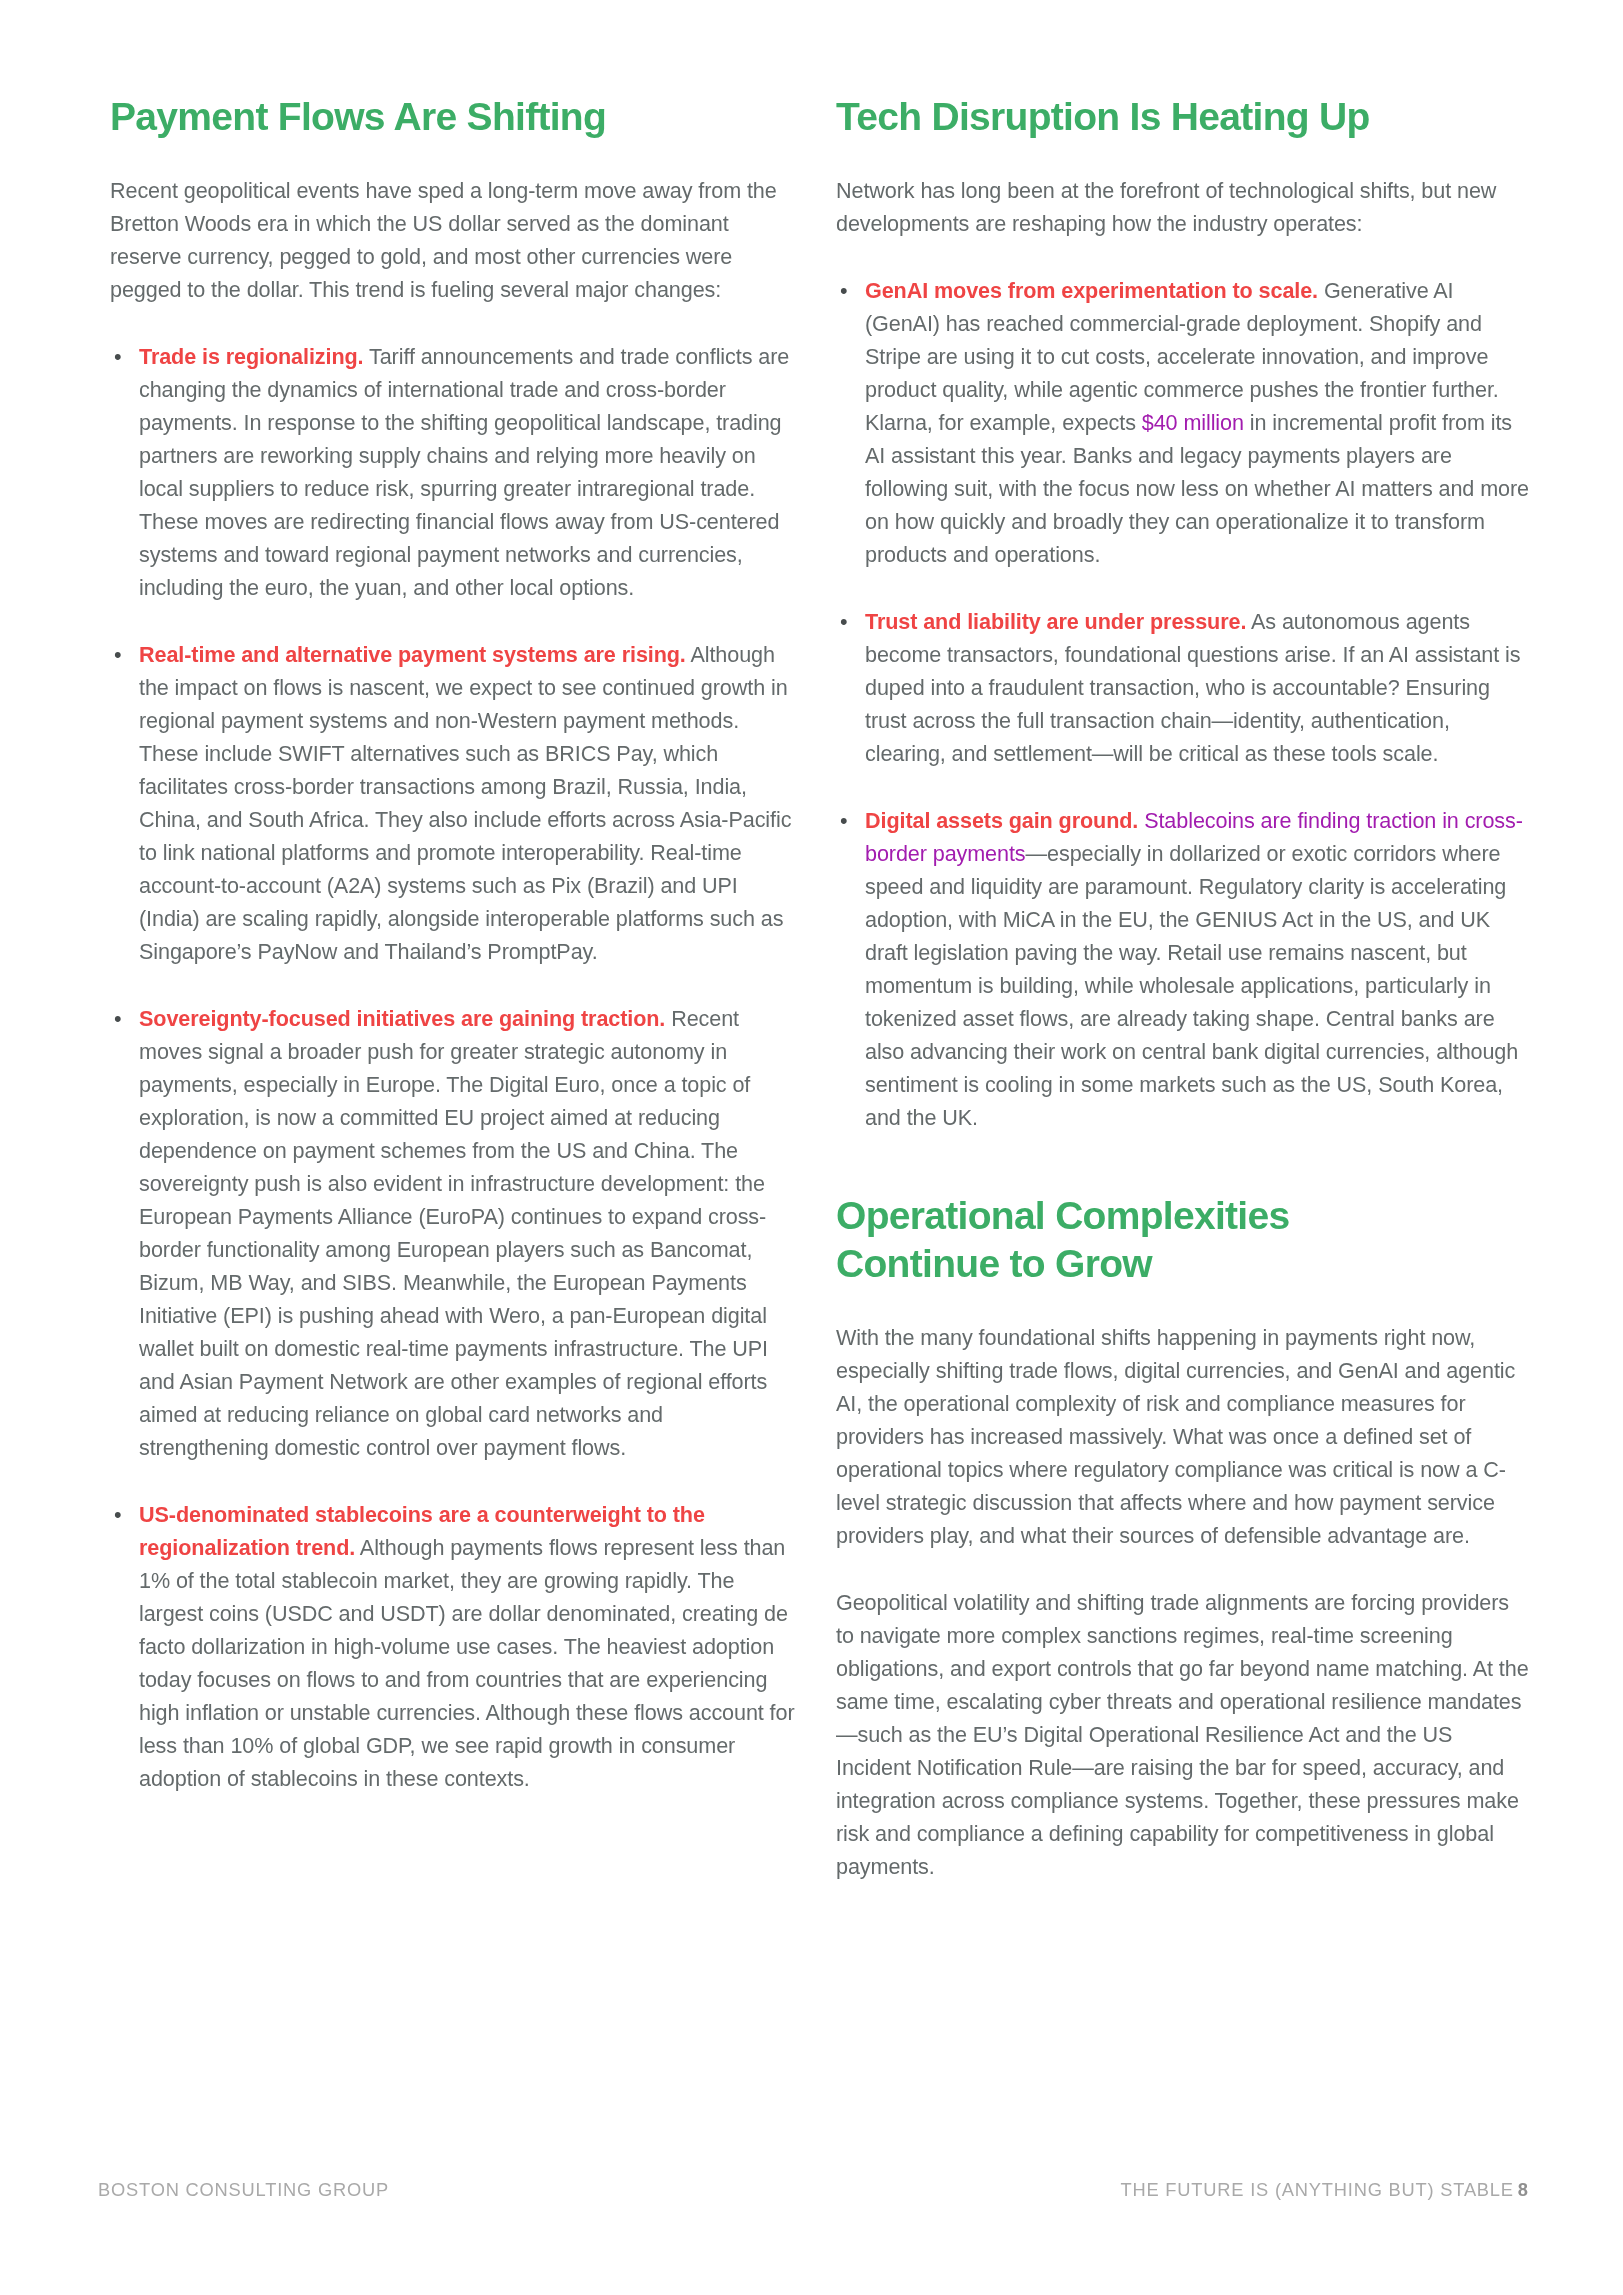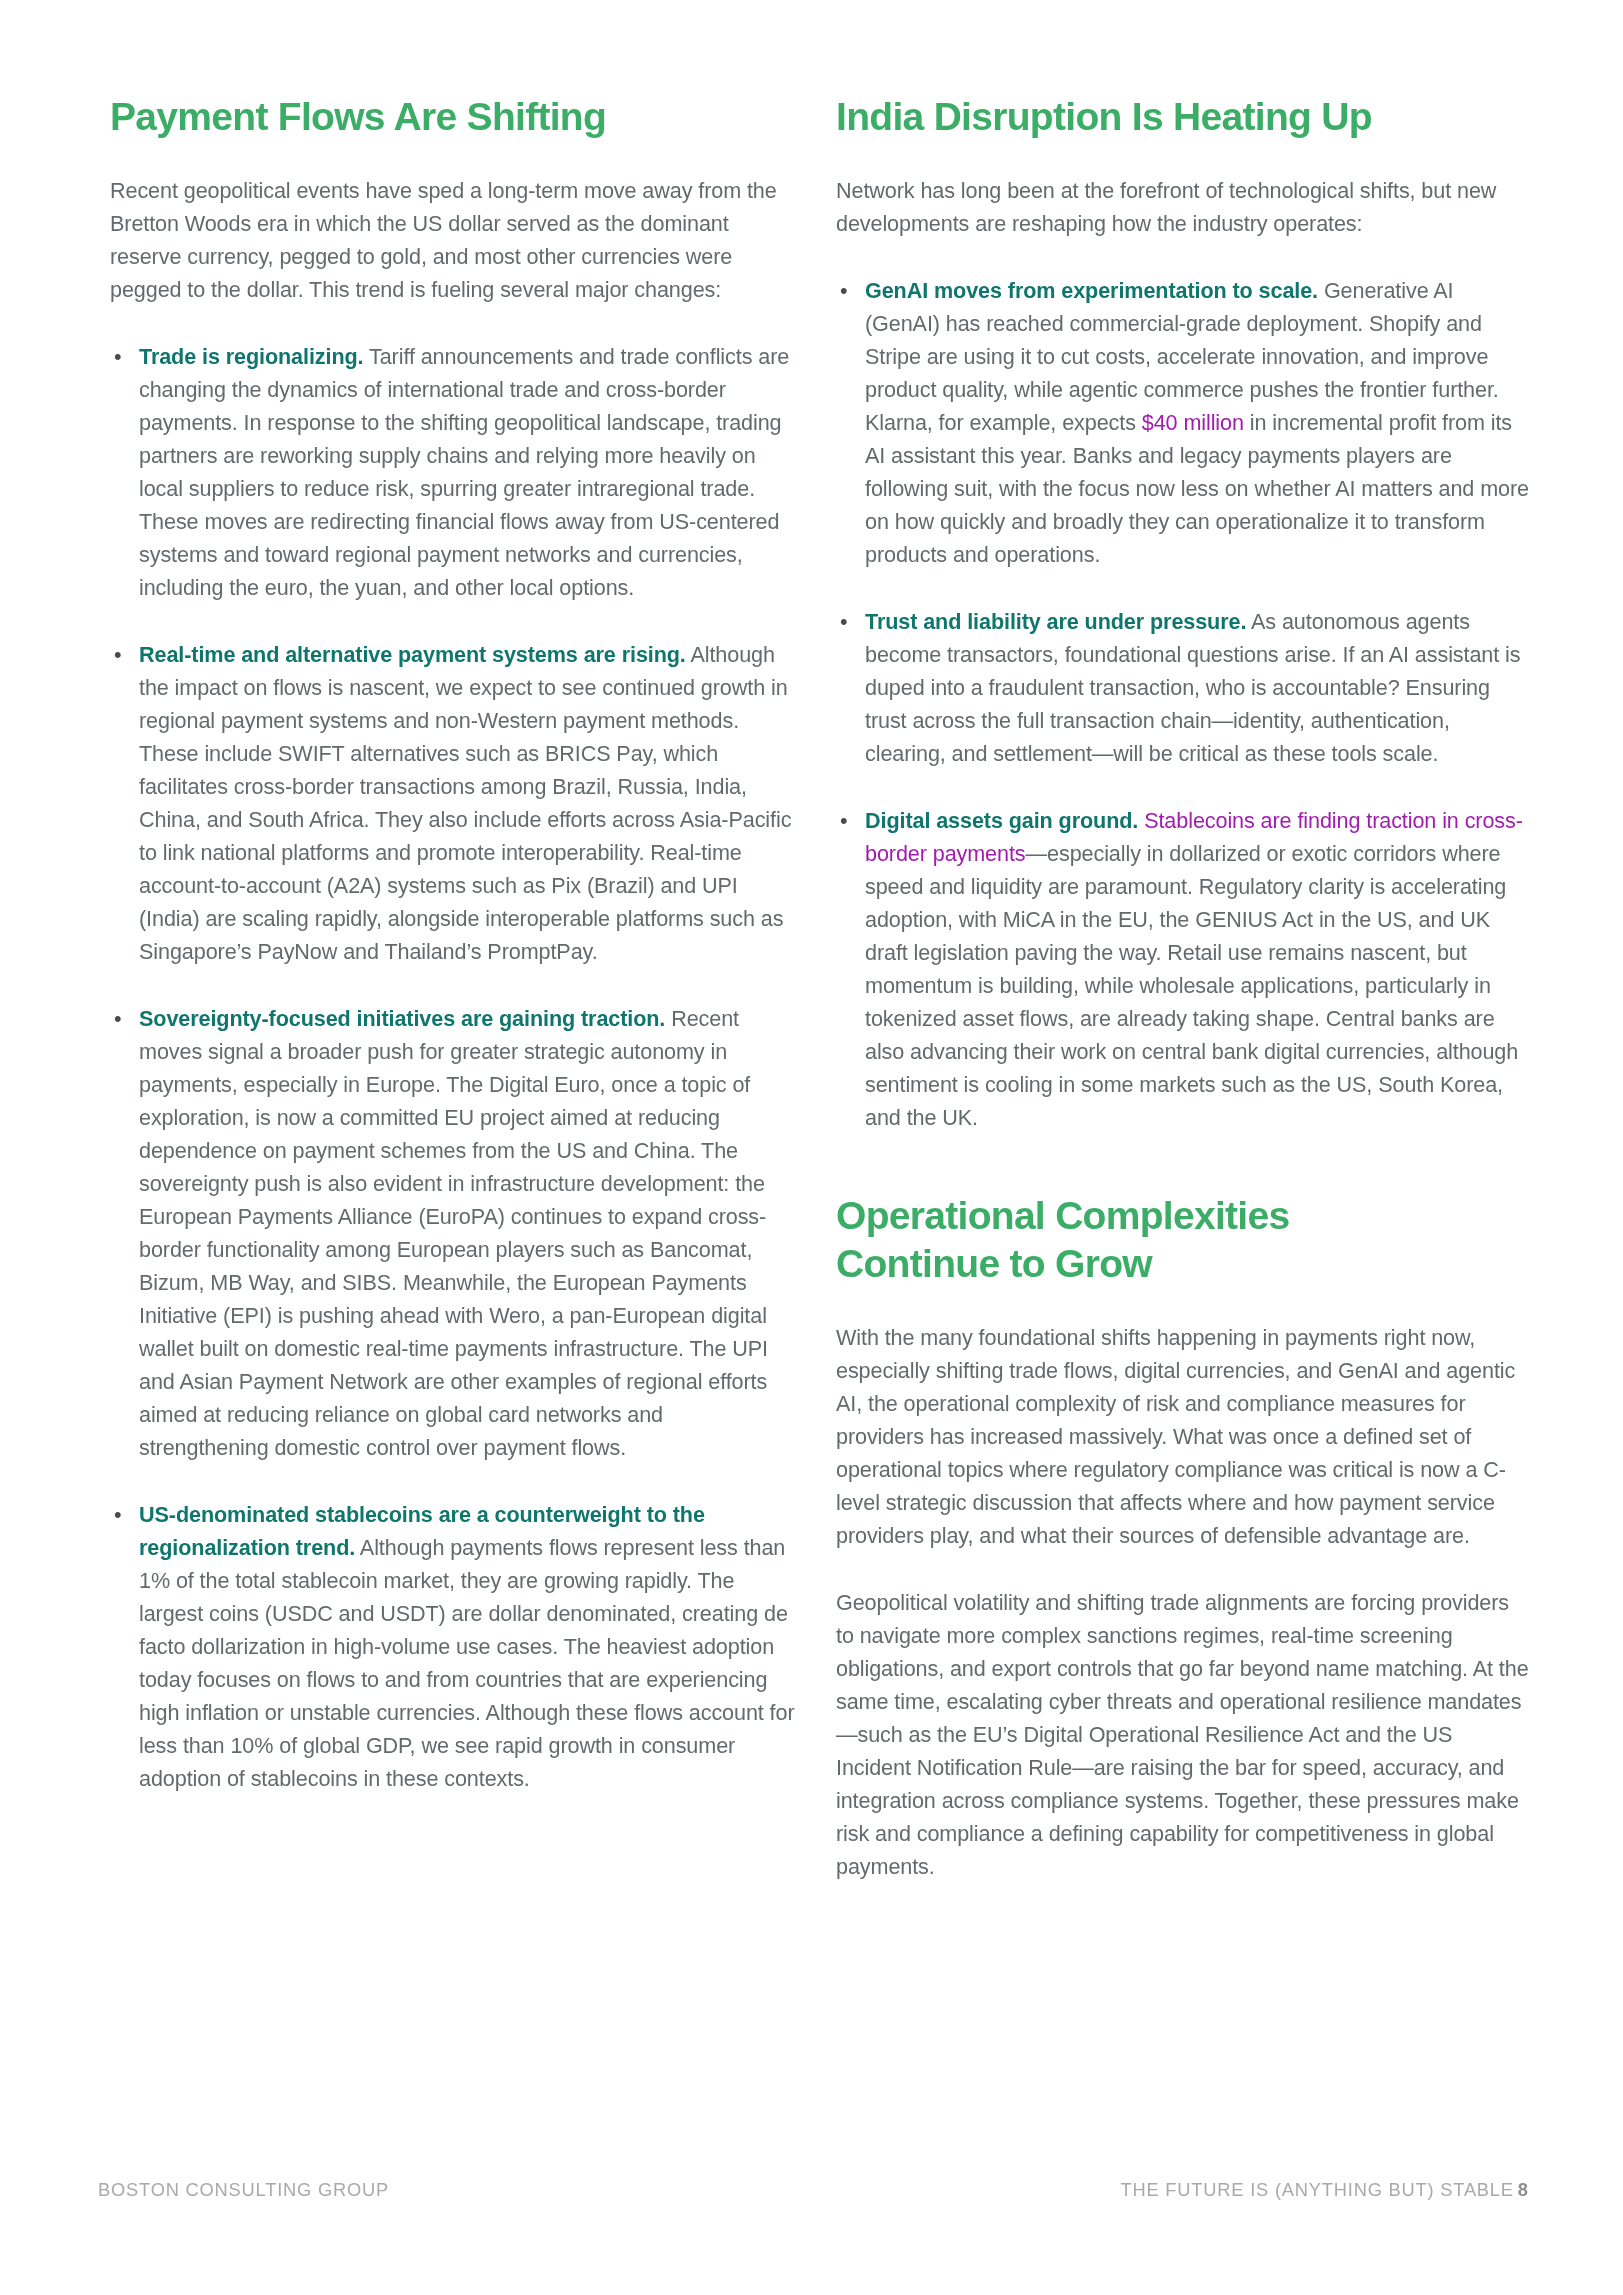--- a/index.html
+++ b/index.html
@@ -61,21 +61,21 @@
   ul.bullets li::before {
     content: "\2022";
     position: absolute;
     left: 3.9px;
     top: 0;
     color: #474c4d;
     font-size: 21.6px;
   }
   .lead {
     font-weight: 700;
-    color: #0f766e;
+    color: #ef4444;
   }
   .green-bold {
     font-weight: 400;
     color: #a21caf;
   }
   .footer {
     position: absolute;
     left: 98px;
     width: 1430px;
     top: 2179px;
@@ -107,21 +107,21 @@
     <p class="body">Recent geopolitical events have sped a long-term move away from the Bretton Woods era in which the US dollar served as the dominant reserve currency, pegged to gold, and most other currencies were pegged to the dollar. This trend is fueling several major changes:</p>
     <ul class="bullets">
       <li><span class="lead">Trade is regionalizing.</span><span> Tariff announcements and trade conflicts are changing the dynamics of international trade and cross-border payments. In response to the shifting geopolitical landscape, trading partners are reworking supply chains and relying more heavily on local suppliers to reduce risk, spurring greater intraregional trade. These moves are redirecting financial flows away from US-centered systems and toward regional payment networks and currencies, including the euro, the yuan, and other local options.</span></li>
       <li><span class="lead">Real-time and alternative payment systems are rising.</span><span> Although the impact on flows is nascent, we expect to see continued growth in regional payment systems and non-Western payment methods. These include SWIFT alternatives such as BRICS Pay, which facilitates cross-border transactions among Brazil, Russia, India, China, and South Africa. They also include efforts across Asia-Pacific to link national platforms and promote interoperability. Real-time account-to-account (A2A) systems such as Pix (Brazil) and UPI (India) are scaling rapidly, alongside interoperable platforms such as Singapore’s PayNow and Thailand’s PromptPay.</span></li>
       <li><span class="lead">Sovereignty-focused initiatives are gaining traction.</span><span> Recent moves signal a broader push for greater strategic autonomy in payments, especially in Europe. The Digital Euro, once a topic of exploration, is now a committed EU project aimed at reducing dependence on payment schemes from the US and China. The sovereignty push is also evident in infrastructure development: the European Payments Alliance (EuroPA) continues to expand cross-border functionality among European players such as Bancomat, Bizum, MB Way, and SIBS. Meanwhile, the European Payments Initiative (EPI) is pushing ahead with Wero, a pan-European digital wallet built on domestic real-time payments infrastructure. The UPI and Asian Payment Network are other examples of regional efforts aimed at reducing reliance on global card networks and strengthening domestic control over payment flows.</span></li>
       <li><span class="lead">US-denominated stablecoins are a counterweight to the regionalization trend.</span><span> Although payments flows represent less than 1% of the total stablecoin market, they are growing rapidly. The largest coins (USDC and USDT) are dollar denominated, creating de facto dollarization in high-volume use cases. The heaviest adoption today focuses on flows to and from countries that are experiencing high inflation or unstable currencies. Although these flows account for less than 10% of global GDP, we see rapid growth in consumer adoption of stablecoins in these contexts.</span></li>
     </ul>
   </div>
 
   <div class="col col-right">
-    <h1>India Disruption Is Heating Up</h1>
+    <h1>Tech Disruption Is Heating Up</h1>
     <p class="body">Network has long been at the forefront of technological shifts, but new developments are reshaping how the industry operates:</p>
     <ul class="bullets">
       <li><span class="lead">GenAI moves from experimentation to scale.</span><span> Generative AI (GenAI) has reached commercial-grade deployment. Shopify and Stripe are using it to cut costs, accelerate innovation, and improve product quality, while agentic commerce pushes the frontier further. Klarna, for example, expects </span><span class="green-bold">$40 million</span><span> in incremental profit from its AI assistant this year. Banks and legacy payments players are following suit, with the focus now less on whether AI matters and more on how quickly and broadly they can operationalize it to transform products and operations.</span></li>
       <li><span class="lead">Trust and liability are under pressure.</span><span> As autonomous agents become transactors, foundational questions arise. If an AI assistant is duped into a fraudulent transaction, who is accountable? Ensuring trust across the full transaction chain—identity, authentication, clearing, and settlement—will be critical as these tools scale.</span></li>
       <li><span class="lead">Digital assets gain ground.</span><span class="green-bold"> Stablecoins are finding traction in cross-border payments</span><span>—especially in dollarized or exotic corridors where speed and liquidity are paramount. Regulatory clarity is accelerating adoption, with MiCA in the EU, the GENIUS Act in the US, and UK draft legislation paving the way. Retail use remains nascent, but momentum is building, while wholesale applications, particularly in tokenized asset flows, are already taking shape. Central banks are also advancing their work on central bank digital currencies, although sentiment is cooling in some markets such as the US, South Korea, and the UK.</span></li>
     </ul>
     <h2><span>Operational Complexities</span><br><span>Continue to Grow</span></h2>
     <p class="body">With the many foundational shifts happening in payments right now, especially shifting trade flows, digital currencies, and GenAI and agentic AI, the operational complexity of risk and compliance measures for providers has increased massively. What was once a defined set of operational topics where regulatory compliance was critical is now a C-level strategic discussion that affects where and how payment service providers play, and what their sources of defensible advantage are.</p>
     <p class="body">Geopolitical volatility and shifting trade alignments are forcing providers to navigate more complex sanctions regimes, real-time screening obligations, and export controls that go far beyond name matching. At the same time, escalating cyber threats and operational resilience mandates—such as the EU’s Digital Operational Resilience Act and the US Incident Notification Rule—are raising the bar for speed, accuracy, and integration across compliance systems. Together, these pressures make risk and compliance a defining capability for competitiveness in global payments.</p>
   </div>

